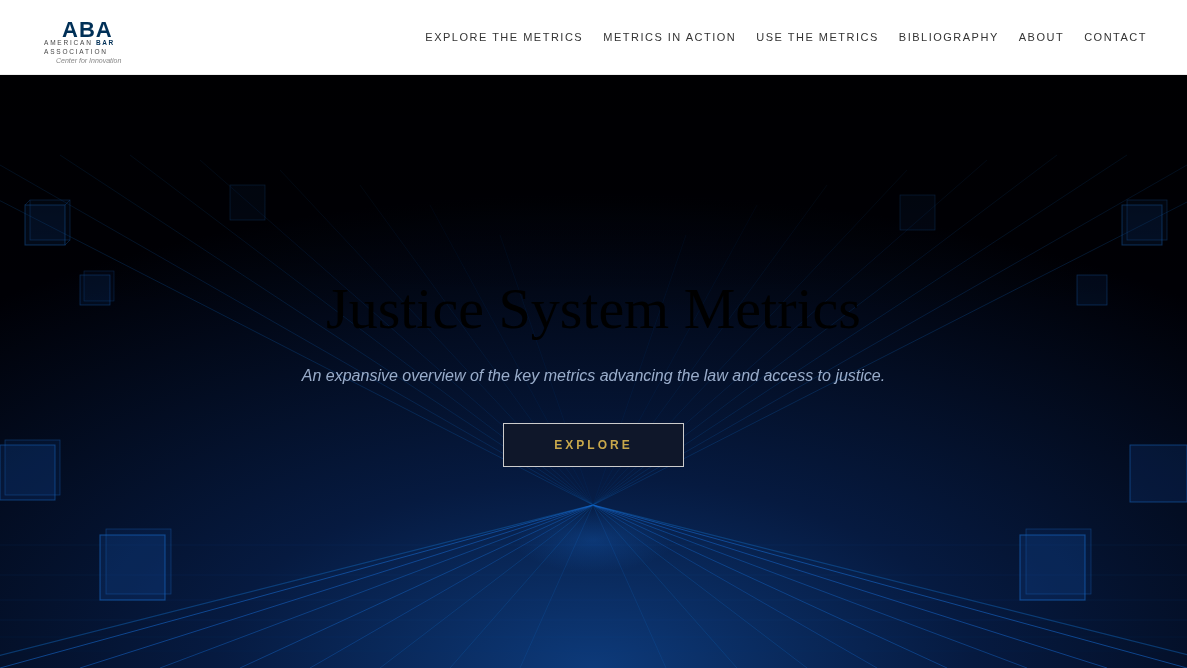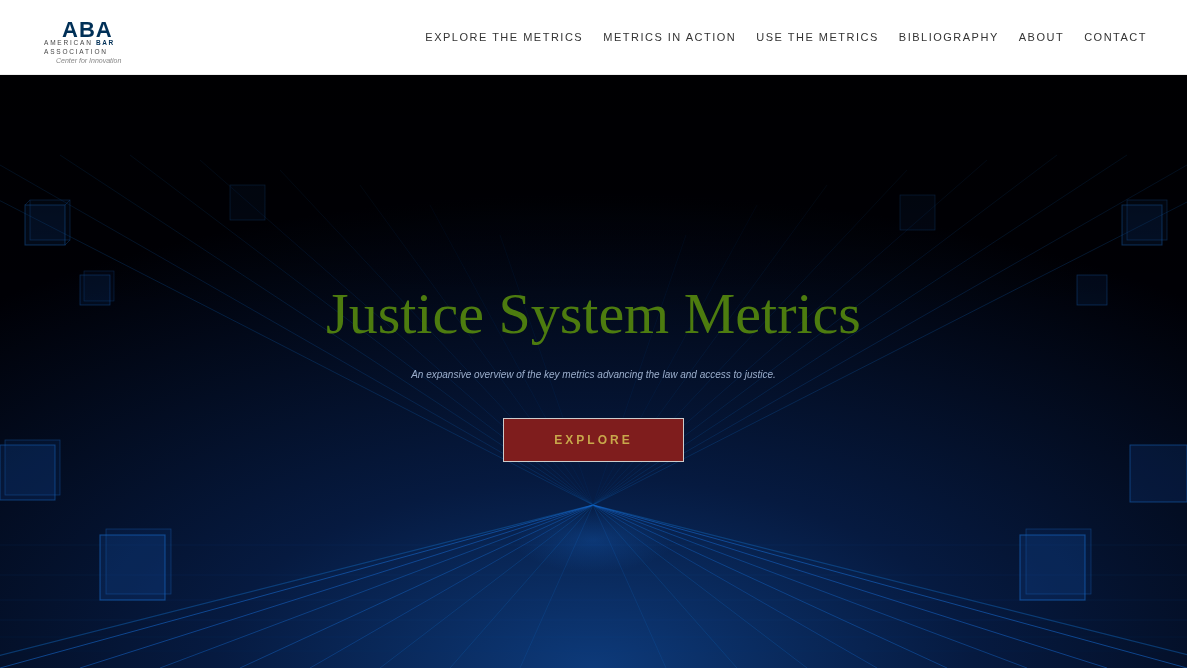--- a/index.html
+++ b/index.html
@@ -84,37 +84,37 @@
       text-align: center;
       color: #fff;
       padding: 0 40px;
       max-width: 700px;
     }
 
     .hero-title {
       font-size: 58px;
       font-weight: 300;
       line-height: 1.15;
-      color: #4d7c0f;
+      color: #000000;
       margin-bottom: 20px;
       font-family: Georgia, serif;
     }
 
     .hero-subtitle {
-      font-size: 10px;
+      font-size: 16px;
       color: rgba(180, 200, 230, 0.85);
       font-style: italic;
       line-height: 1.6;
       margin-bottom: 35px;
     }
 
     .hero-btn {
       display: inline-block;
       padding: 14px 50px;
-      background: #7f1d1d;
+      background: #0f172a;
       color: #c8a84b;
       text-transform: uppercase;
       letter-spacing: 3px;
       font-size: 12px;
       font-weight: 600;
       text-decoration: none;
       border: 1px solid #ccc;
       cursor: pointer;
     }
   </style>

